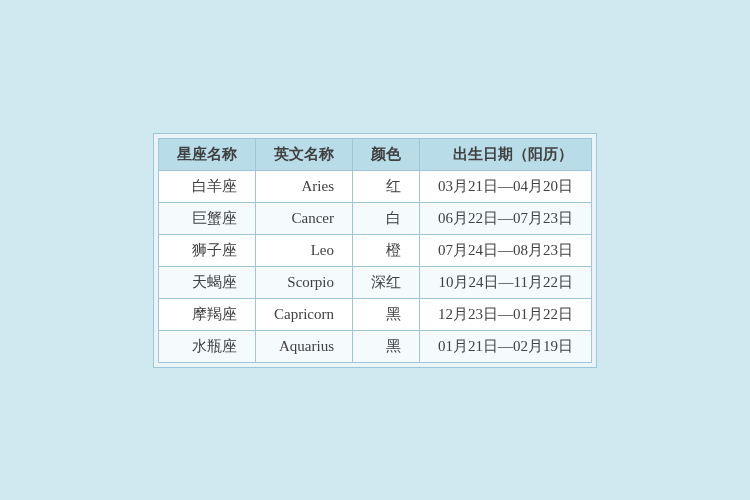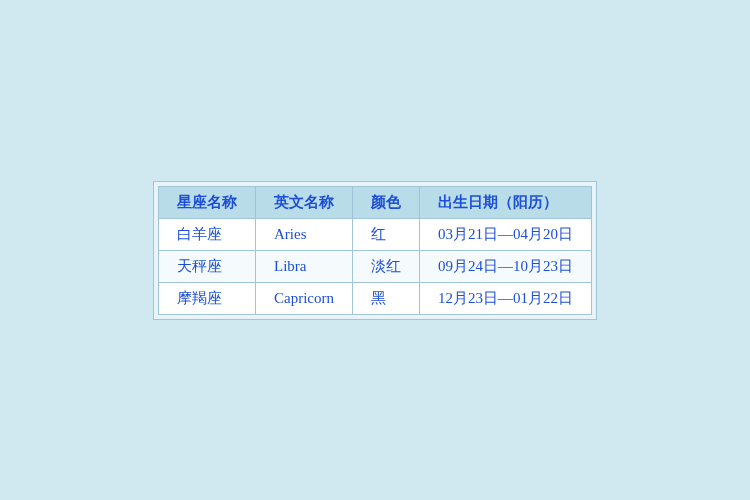--- a/index.html
+++ b/index.html
@@ -25,23 +25,23 @@
     }
 
     table {
       border-collapse: collapse;
       background-color: white;
     }
 
     th, td {
       border: 1px solid #a0c4d8;
       padding: 6px 18px;
-      text-align: left;
+      text-align: right;
       font-size: 15px;
-      color: #1d4ed8;
+      color: #404040;
     }
 
     thead th {
       background-color: #b8dce8;
       font-weight: bold;
       font-size: 15px;
     }
 
     tbody tr:nth-child(even) {
       background-color: #f5fafd;
@@ -70,26 +70,44 @@
       </tr>
     </thead>
     <tbody id="table-body">
     <tr>
           <td>白羊座</td>
           <td>Aries</td>
           <td>红</td>
           <td>03月21日—04月20日</td>
         </tr>
         <tr>
-          <td>天秤座</td>
-          <td>Libra</td>
-          <td>淡红</td>
-          <td>09月24日—10月23日</td>
+          <td>巨蟹座</td>
+          <td>Cancer</td>
+          <td>白</td>
+          <td>06月22日—07月23日</td>
+        </tr>
+        <tr>
+          <td>狮子座</td>
+          <td>Leo</td>
+          <td>橙</td>
+          <td>07月24日—08月23日</td>
+        </tr>
+        <tr>
+          <td>天蝎座</td>
+          <td>Scorpio</td>
+          <td>深红</td>
+          <td>10月24日—11月22日</td>
         </tr>
         <tr>
           <td>摩羯座</td>
           <td>Capricorn</td>
           <td>黑</td>
           <td>12月23日—01月22日</td>
         </tr>
+        <tr>
+          <td>水瓶座</td>
+          <td>Aquarius</td>
+          <td>黑</td>
+          <td>01月21日—02月19日</td>
+        </tr>
       </tbody>
   </table>
 </div>
 
 </body></html>

